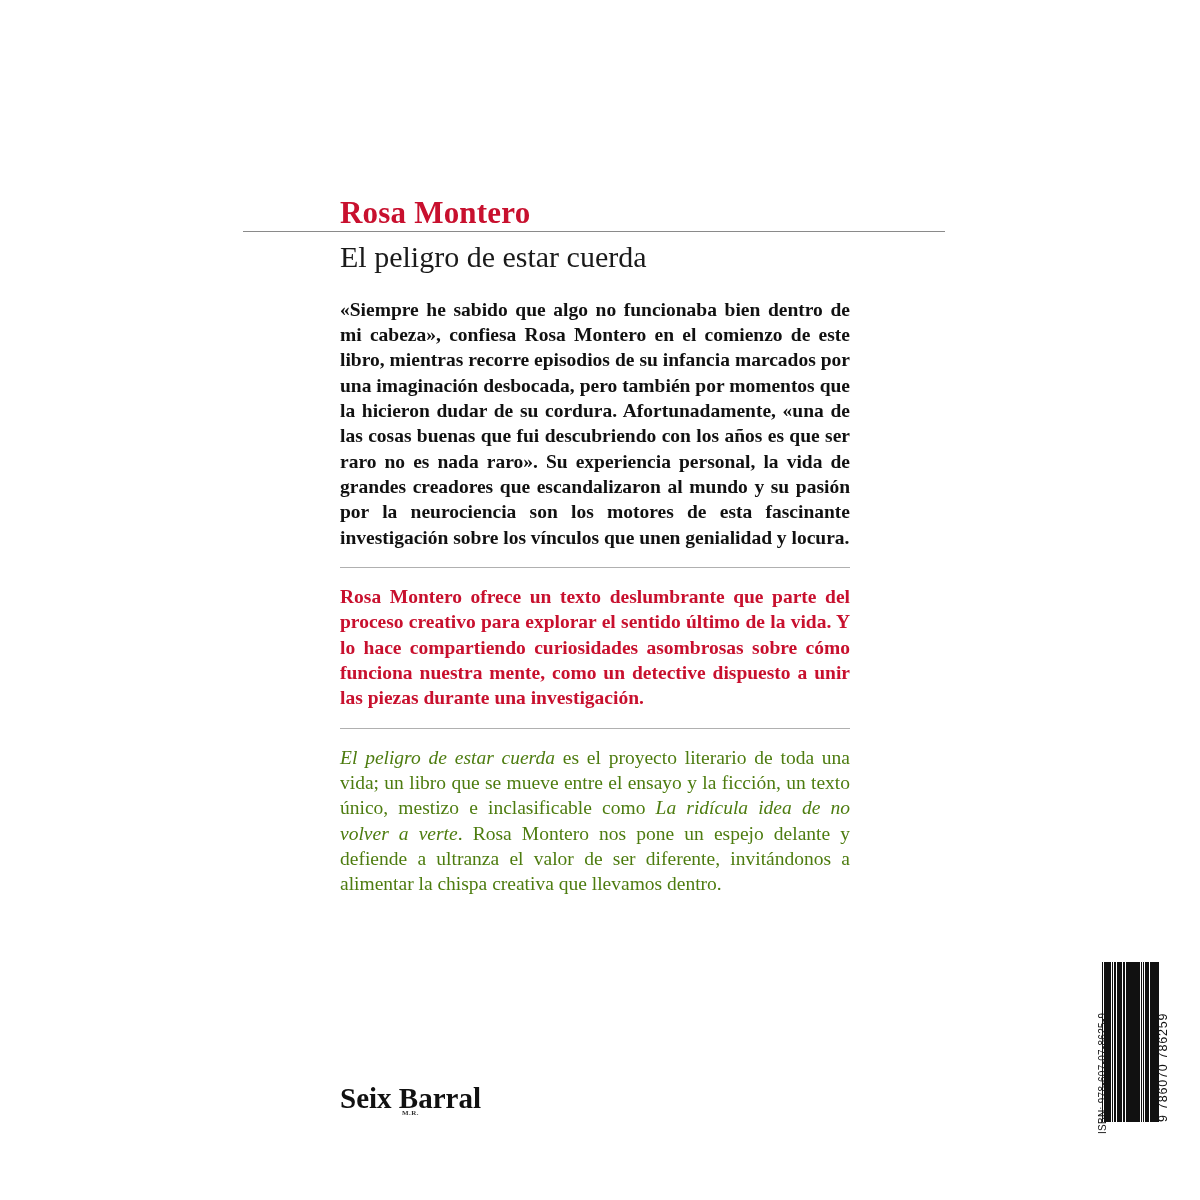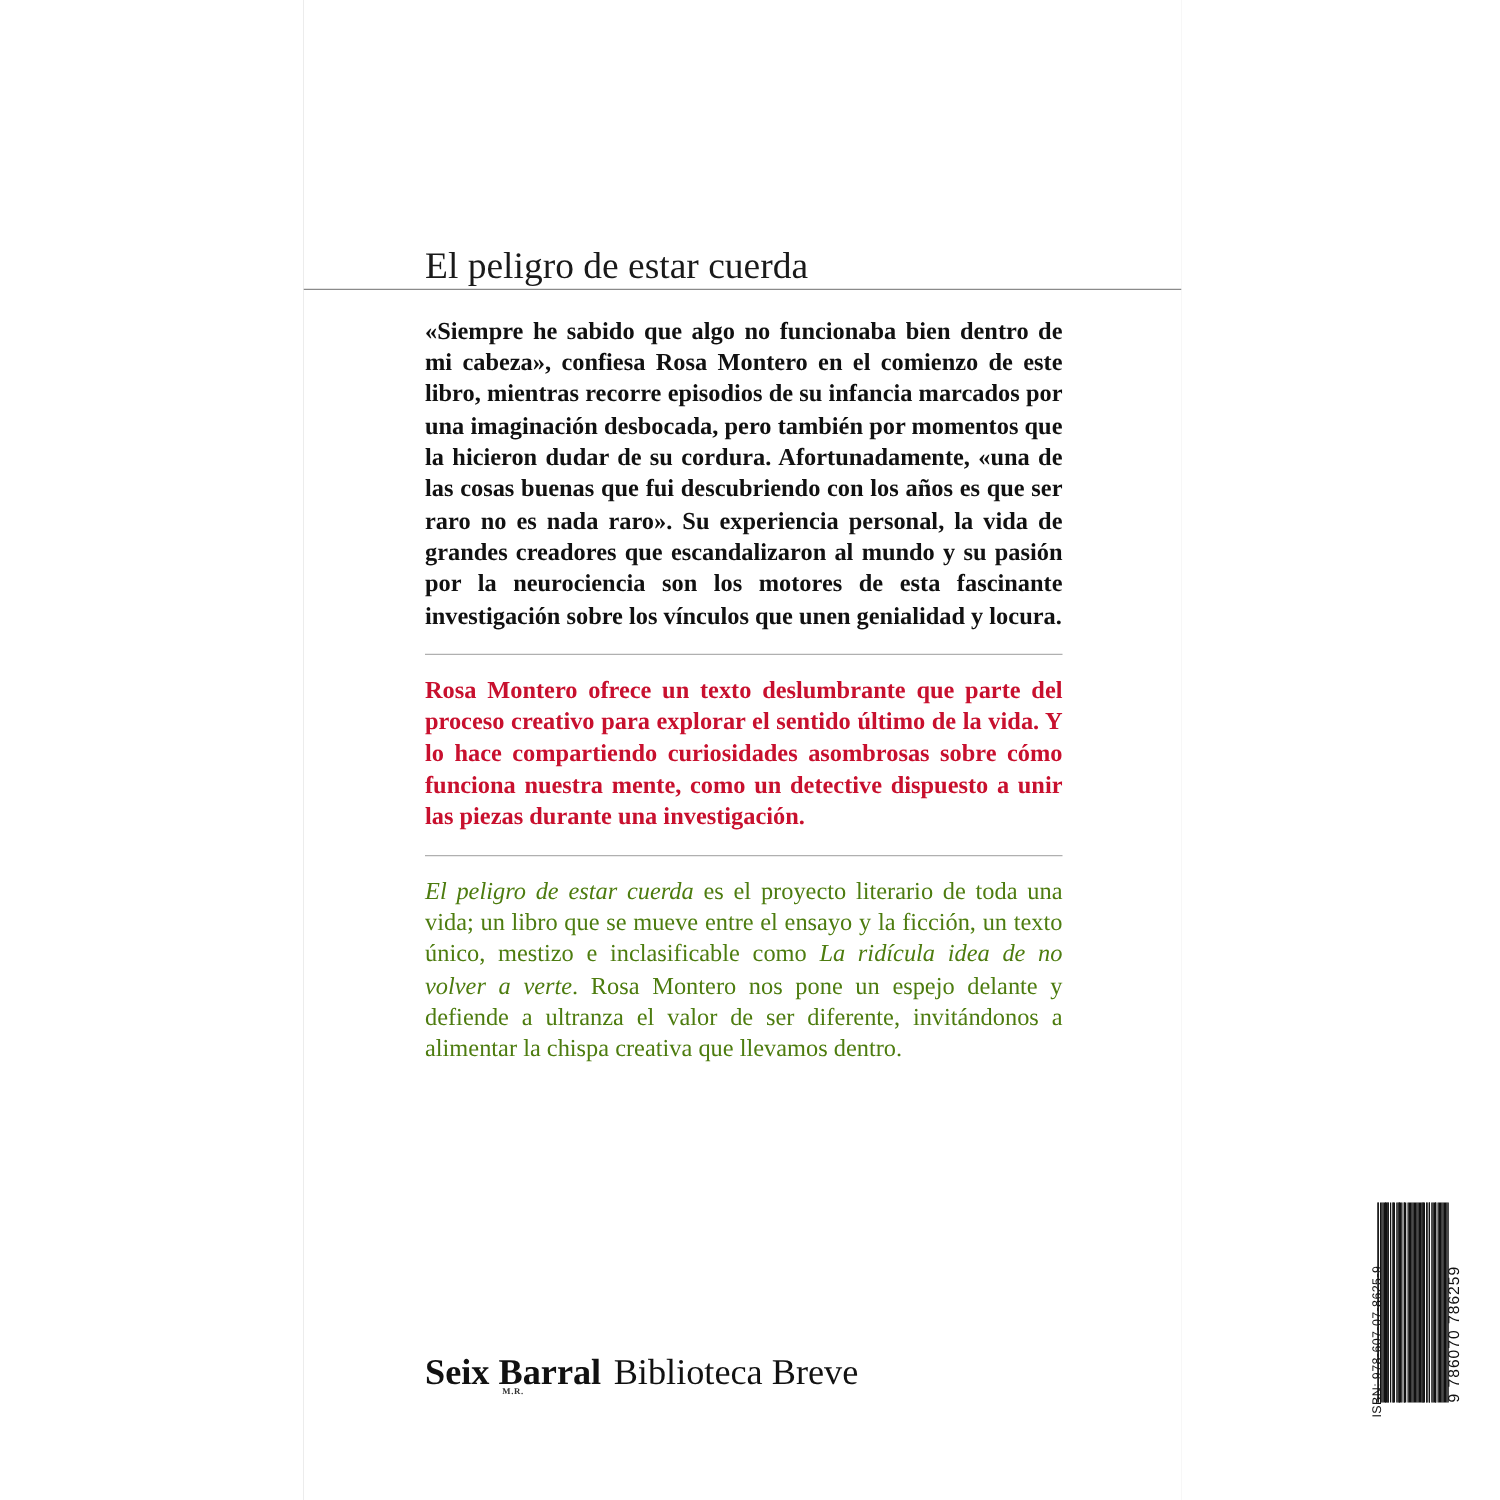--- a/index.html
+++ b/index.html
@@ -210,36 +210,36 @@
 </style>
 </head>
 <body>
 
 <div class="spine-line"></div>
 <div class="right-edge-line"></div>
 
 <div class="cover">
 
   <div class="content">
+    <div class="author">Rosa Montero</div>
     <div class="title">El peligro de estar cuerda</div>
 
     <p class="blurb">«Siempre he sabido que algo no funcionaba bien dentro de mi cabeza», confiesa Rosa Montero en el comienzo de este libro, mientras recorre episodios de su infancia marcados por una imaginación desbocada, pero también por momentos que la hicieron dudar de su cordura. Afortunadamente, «una de las cosas buenas que fui descubriendo con los años es que ser raro no es nada raro». Su experiencia personal, la vida de grandes creadores que escandalizaron al mundo y su pasión por la neurociencia son los motores de esta fascinante investigación sobre los vínculos que unen genialidad y locura.</p>
 
     <div class="divider"></div>
 
     <p class="blurb-red">Rosa Montero ofrece un texto deslumbrante que parte del proceso creativo para explorar el sentido último de la vida. Y lo hace compartiendo curiosidades asombrosas sobre cómo funciona nuestra mente, como un detective dispuesto a unir las piezas durante una investigación.</p>
 
     <div class="divider"></div>
 
     <p class="blurb-plain"><i>El peligro de estar cuerda</i><span> es el proyecto literario de toda una vida; un libro que se mueve entre el ensayo y la ficción, un texto único, mestizo e inclasificable como </span><i>La ridícula idea de no volver a verte</i><span>. Rosa Montero nos pone un espejo delante y defiende a ultranza el valor de ser diferente, invitándonos a alimentar la chispa creativa que llevamos dentro.</span></p>
   </div>
 
   <div class="publisher">
     <span class="pub-name"><span>Seix Barral</span><span class="pub-mr">M.R.</span></span>
-    <span class="pub-collection">Biblioteca Breve</span>
   </div>
 
   <div class="barcode-wrap">
     <div class="isbn-text">ISBN: 978-607-07-8625-9</div>
     <div class="bars" id="bars">
         <span style="width: 0.62px; background: rgb(17, 17, 17);"></span>
         <span style="width: 0.62px; background: rgb(17, 17, 17);"></span>
         <span style="width: 1.24px; background: transparent;"></span>
         <span style="width: 0.62px; background: rgb(17, 17, 17);"></span>
         <span style="width: 1.86px; background: transparent;"></span>

